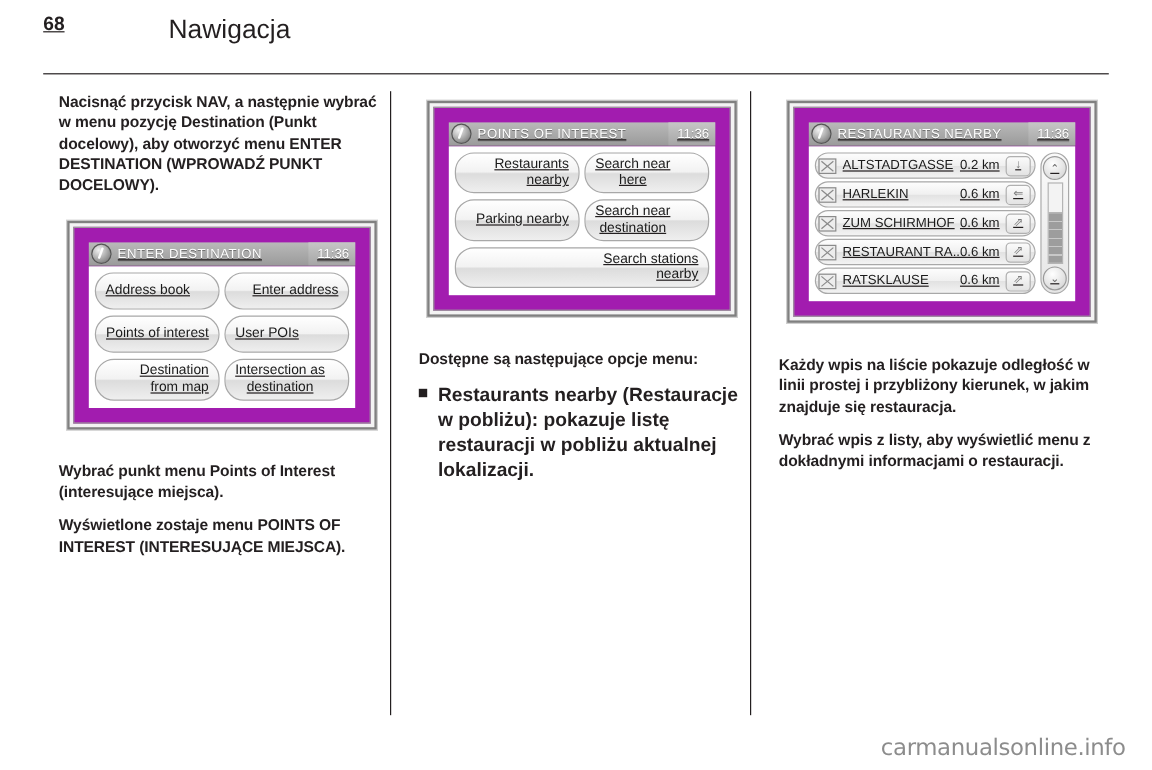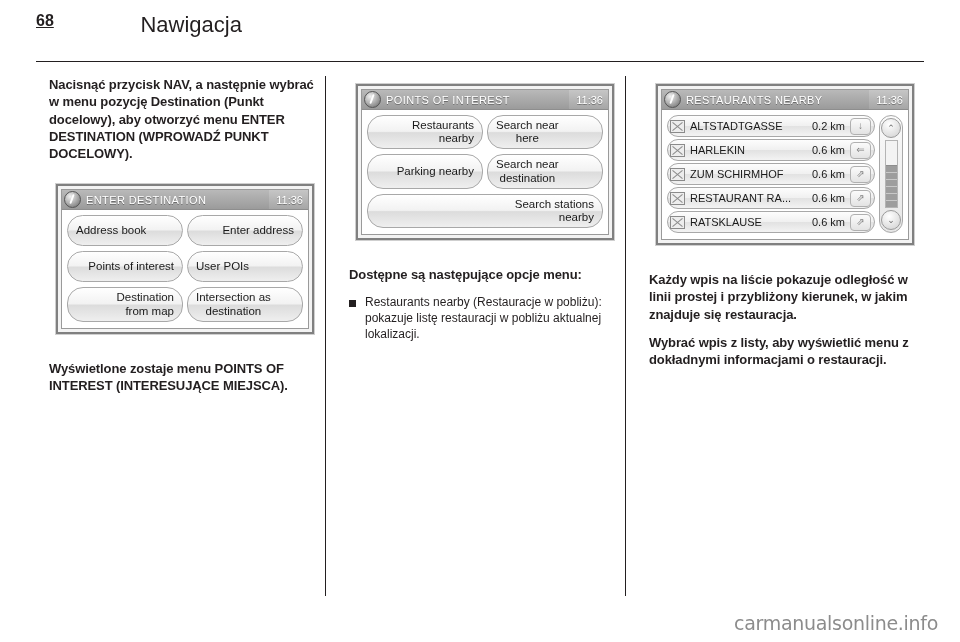--- a/index.html
+++ b/index.html
@@ -85,22 +85,22 @@
   p.body.tight { margin-bottom: 11px; }
 
   ul.bullets {
     margin: 0;
     padding: 0;
     list-style: none;
   }
   ul.bullets li {
     position: relative;
     padding-left: 16px;
-    font-size: 12px;
-    font-weight: normal;
+    font-size: 16px;
+    font-weight: bold;
     line-height: 1.33;
     margin-bottom: 10px;
   }
   ul.bullets li .sq {
     position: absolute;
     left: 0;
     top: 5px;
     width: 7px;
     height: 7px;
     background: #231f20;
@@ -114,21 +114,22 @@
   }
   .screen {
     border: 2px solid #808080;
     background: #f3f3f3;
     padding: 3px;
     box-shadow: 0 0 0 1px #cfcfcf;
   }
   .screen-inner {
     border: 1px solid #9a9a9a;
     background: #a21caf;
-    padding: 0;
+    padding: 12px;
+    text-decoration: underline;
   }
   .screen-title {
     display: flex;
     align-items: center;
     height: 19px;
     background: linear-gradient(to bottom, #b9b9b9, #9b9b9b);
     border-bottom: 1px solid #8e8e8e;
     padding: 0 0 0 2px;
   }
   .info-icon {
@@ -369,20 +370,21 @@
 from map</div>
                 <div class="pill left-align" style="white-space:pre-line;">Intersection as
 destination</div>
               </div>
             </div>
           </div>
         </div>
       </div>
     </div>
 
+    <p class="body tight">Wybrać punkt menu Points of Interest (interesujące miejsca).</p>
     <p class="body">Wyświetlone zostaje menu POINTS OF INTEREST (INTERESUJĄCE MIEJSCA).</p>
   </div>
 
   <div class="col col-2">
 
     <div class="screen-wrap">
       <div class="screen">
         <div class="screen-inner">
           <div class="screen-title">
             <span class="info-icon"></span>

